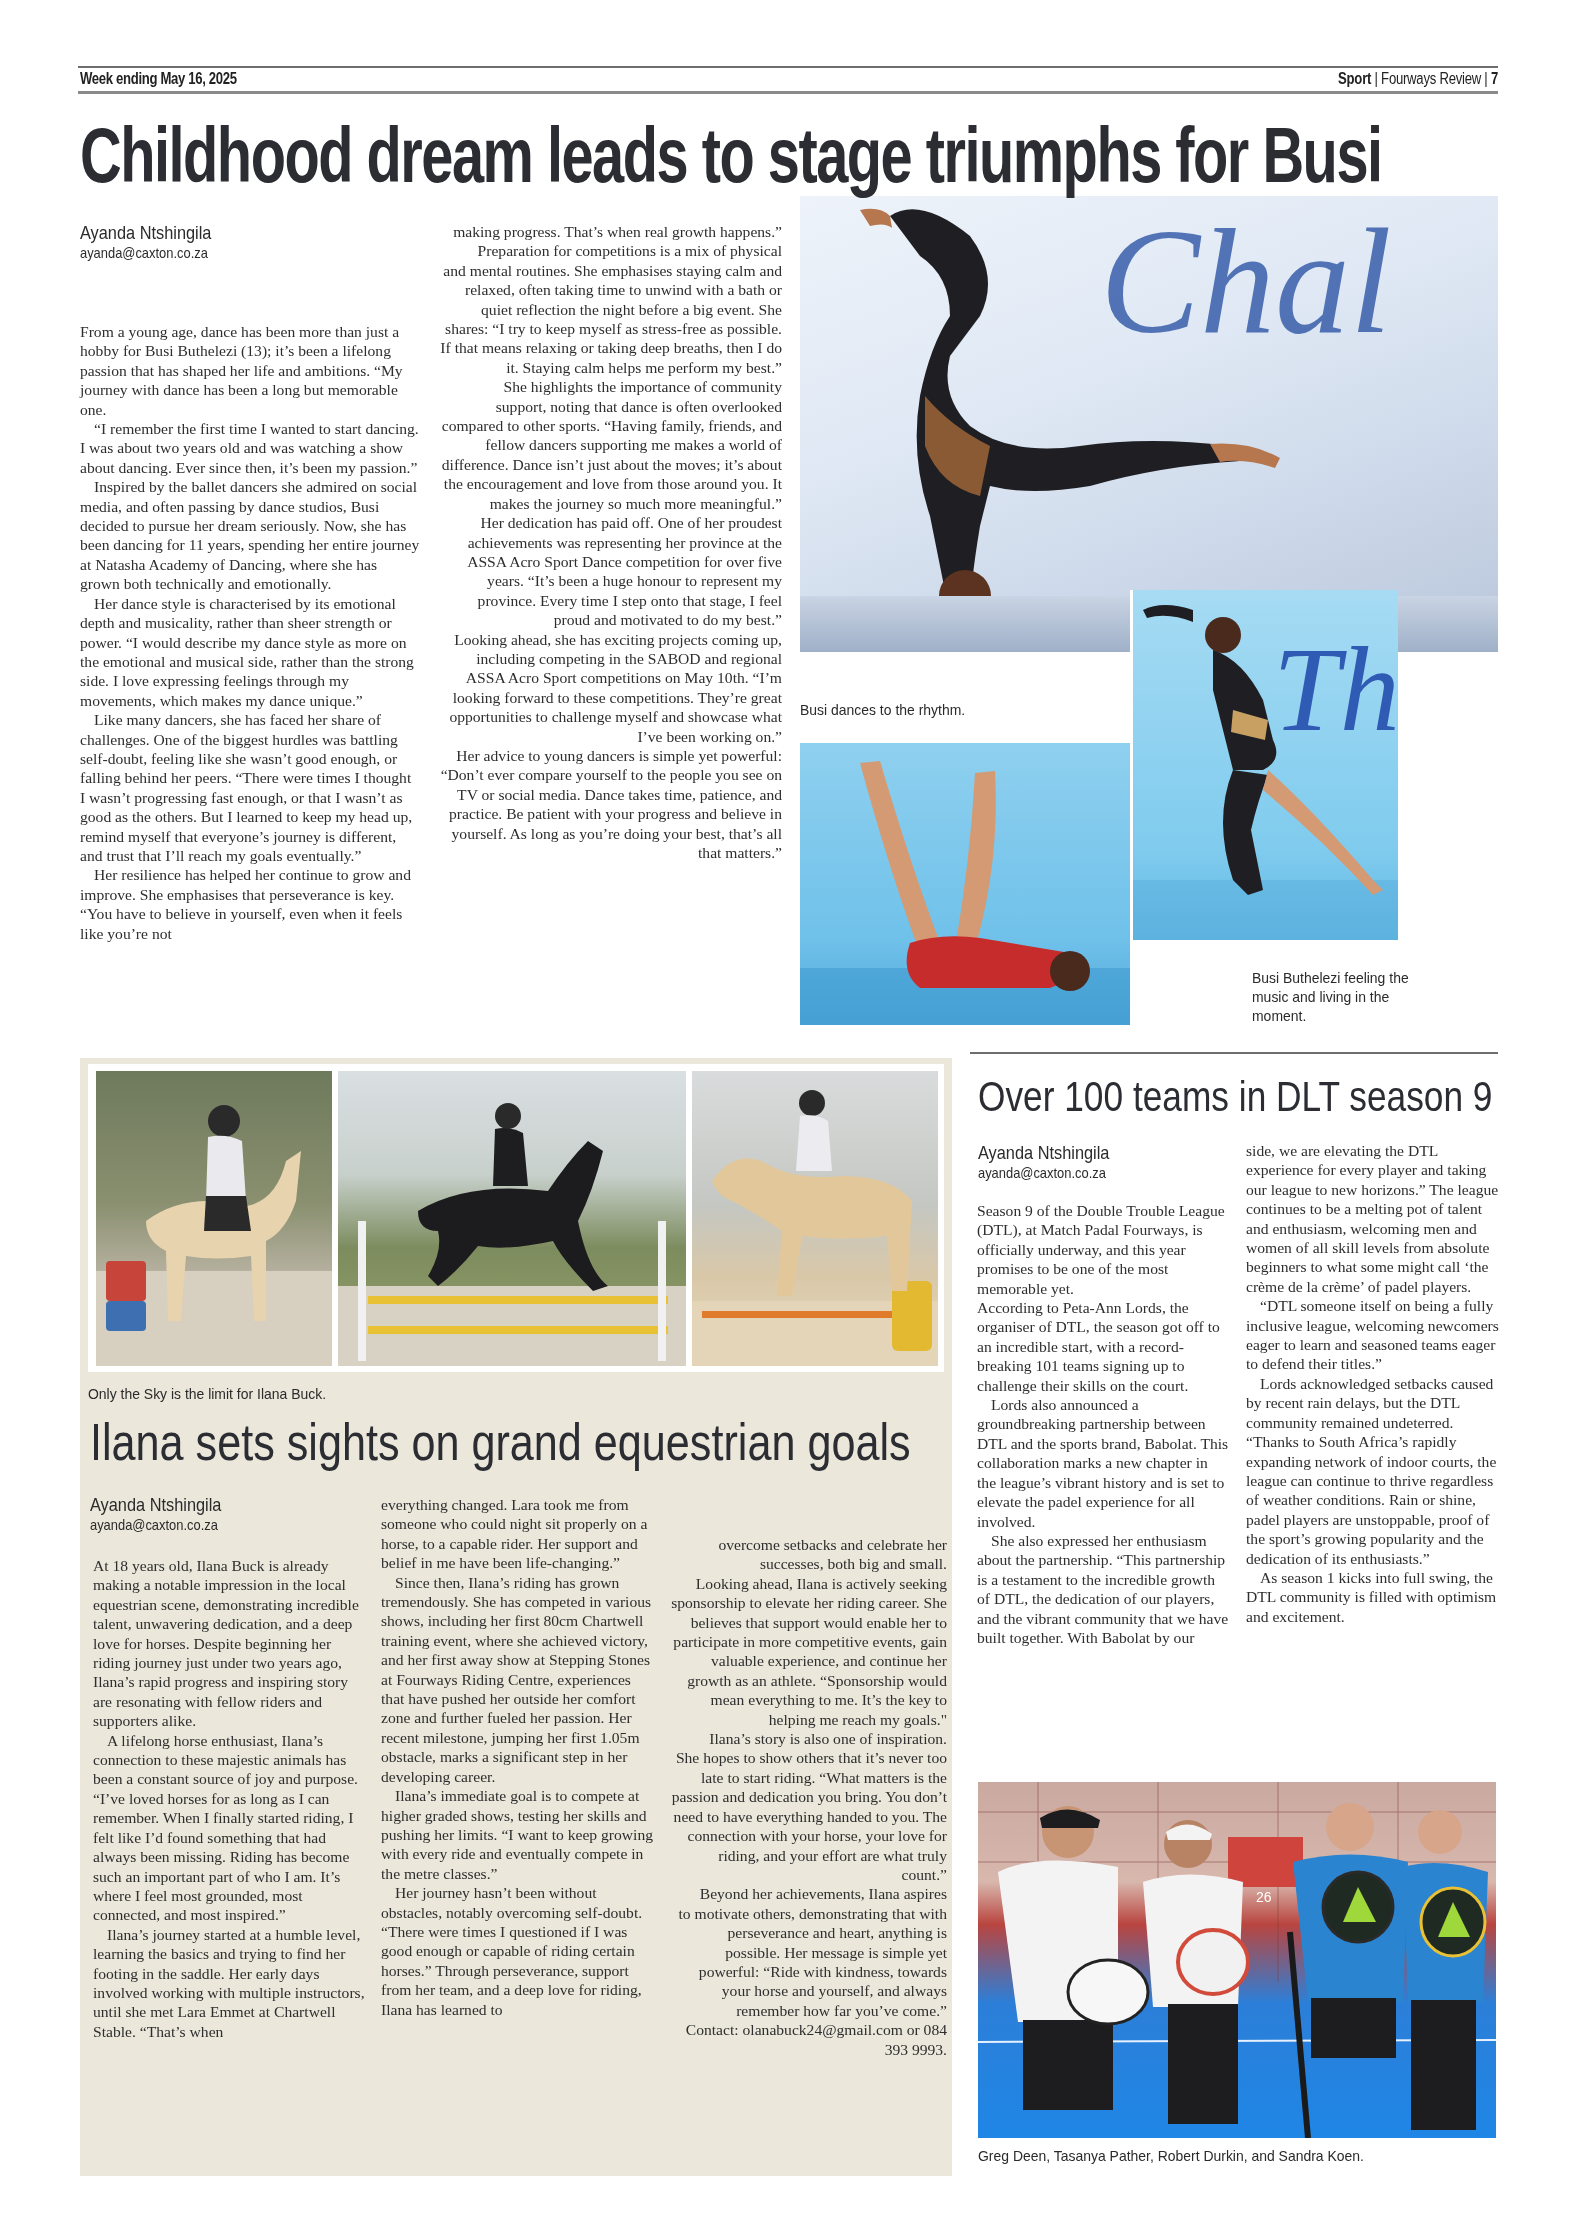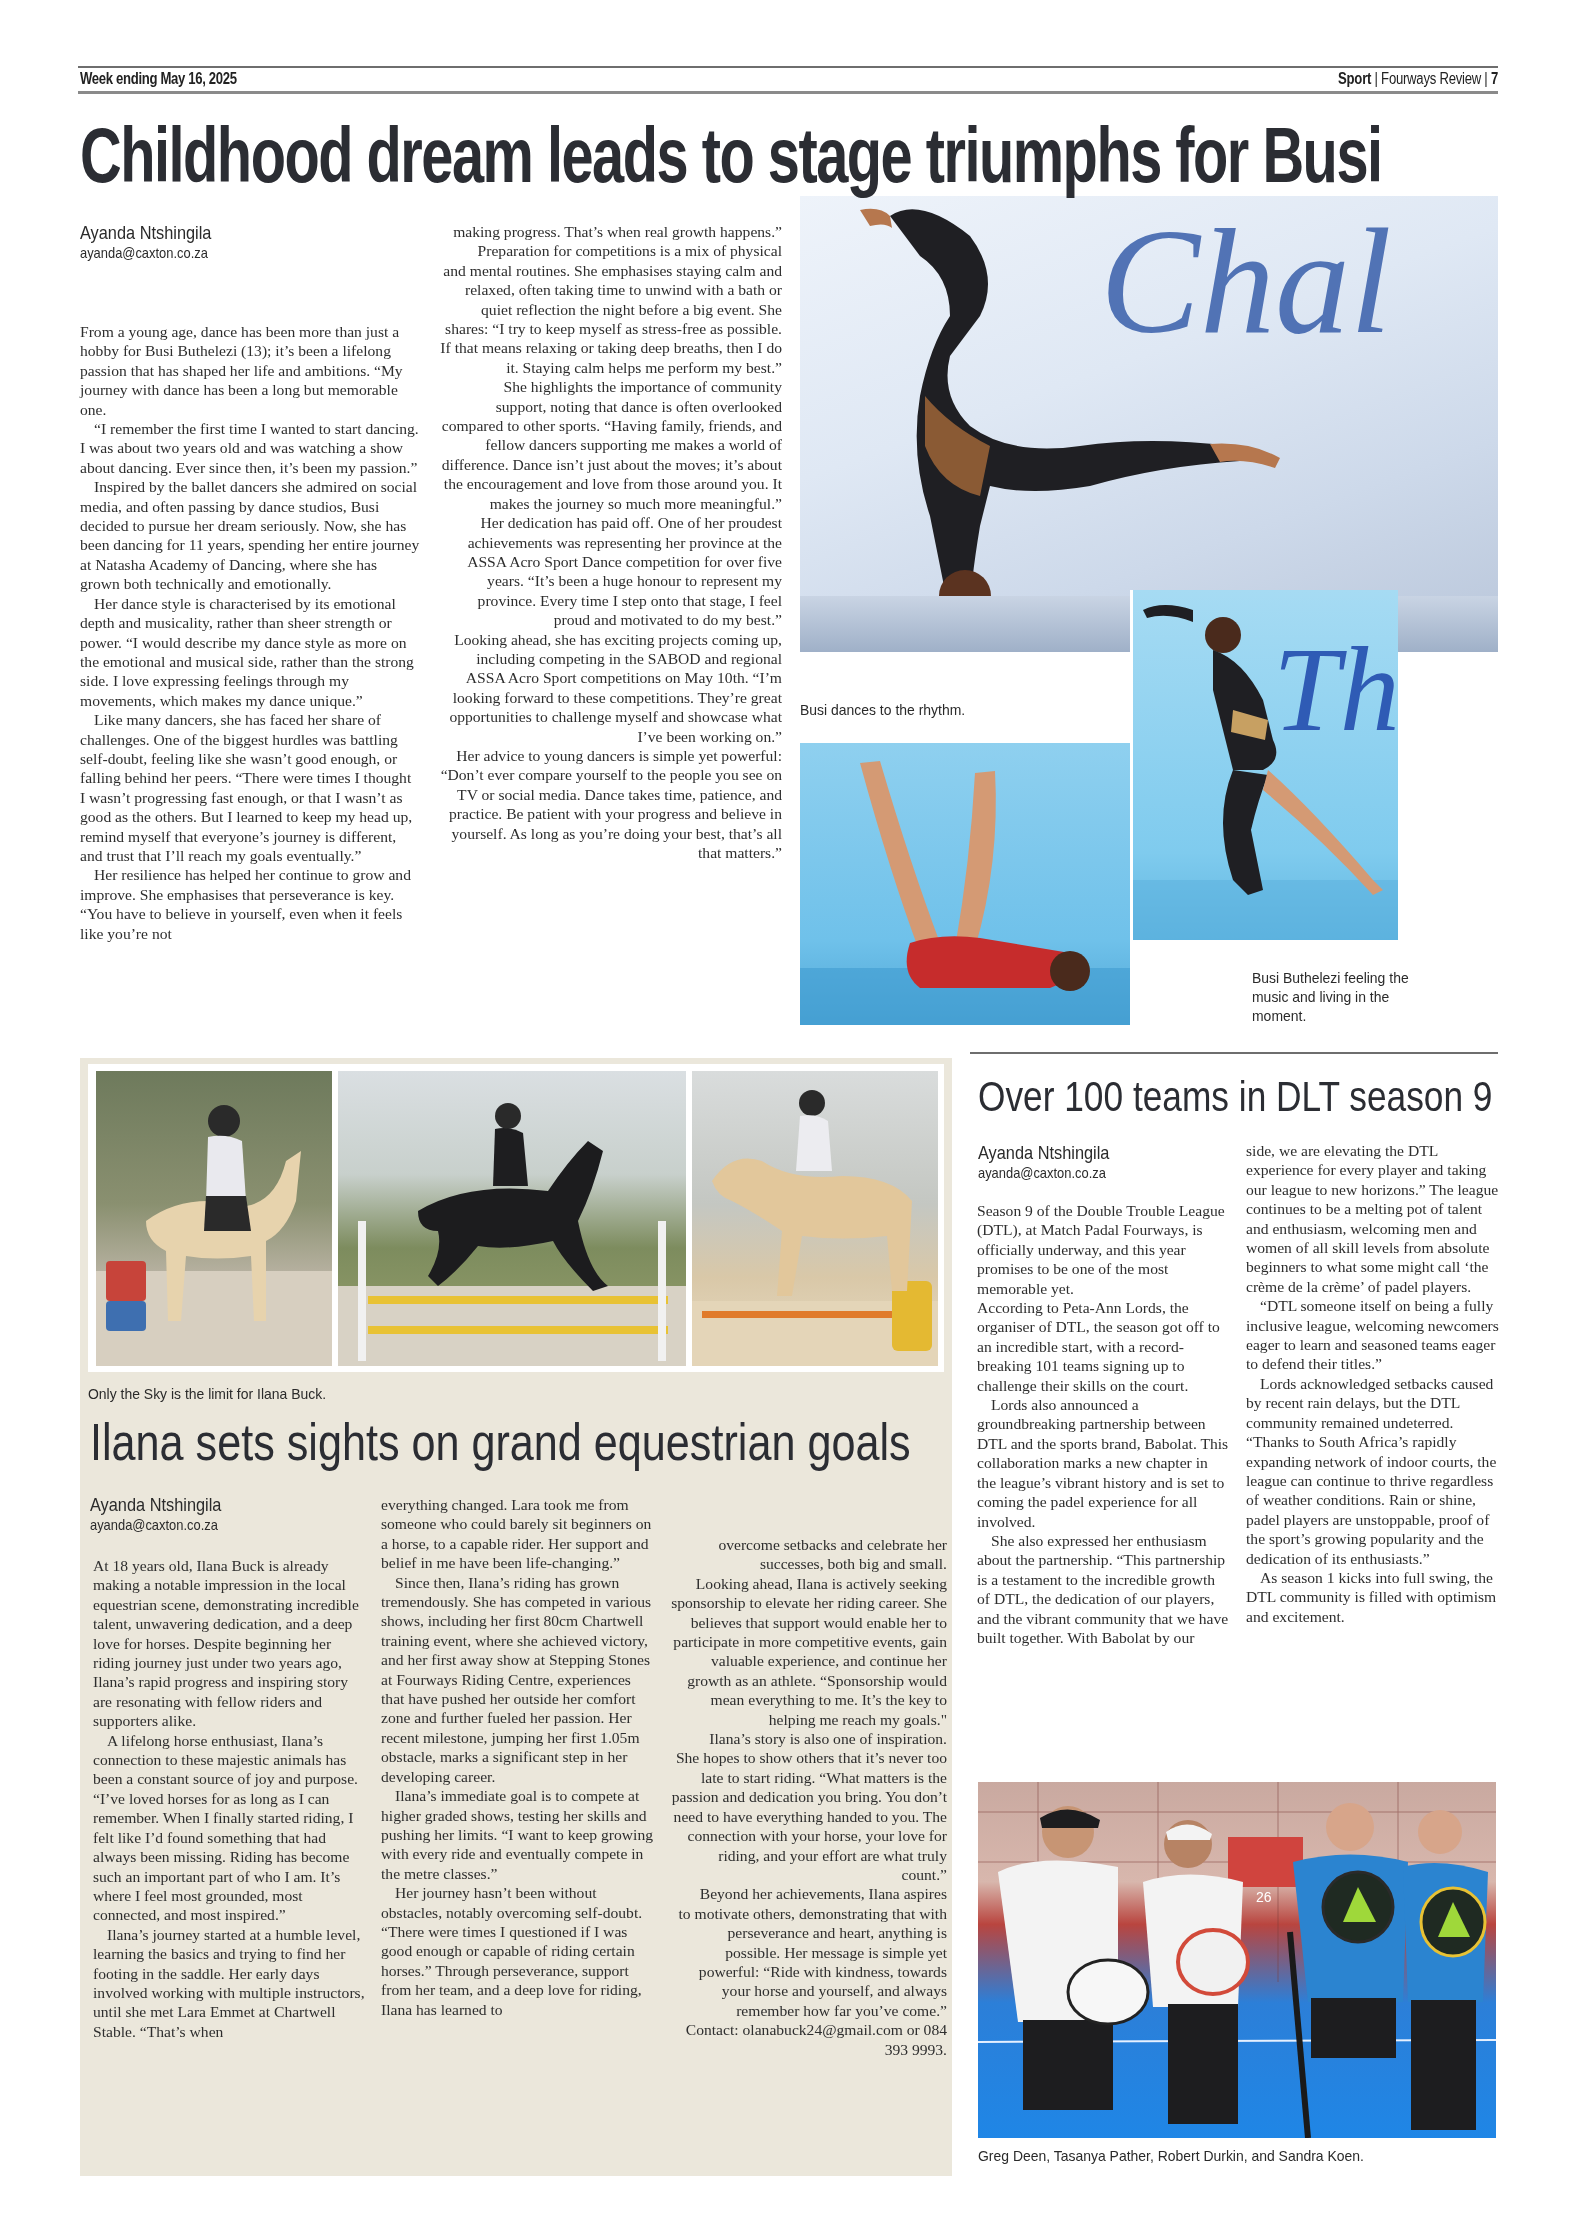--- a/index.html
+++ b/index.html
@@ -176,21 +176,21 @@
   <div class="byline-email">ayanda@caxton.co.za</div>
 </div>
 
 <div class="abs col" style="left:93px; top:1556px; width:274px;">
   <p class="first">At 18 years old, Ilana Buck is already making a notable impression in the local equestrian scene, demonstrating incredible talent, unwavering dedication, and a deep love for horses. Despite beginning her riding journey just under two years ago, Ilana’s rapid progress and inspiring story are resonating with fellow riders and supporters alike.</p>
   <p>A lifelong horse enthusiast, Ilana’s connection to these majestic animals has been a constant source of joy and purpose. “I’ve loved horses for as long as I can remember. When I finally started riding, I felt like I’d found something that had always been missing. Riding has become such an important part of who I am. It’s where I feel most grounded, most connected, and most inspired.”</p>
   <p>Ilana’s journey started at a humble level, learning the basics and trying to find her footing in the saddle. Her early days involved working with multiple instructors, until she met Lara Emmet at Chartwell Stable. “That’s when</p>
 </div>
 
 <div class="abs col" style="left:381px; top:1495px; width:276px;">
-  <p class="first">everything changed. Lara took me from someone who could barely sit beginners on a horse, to a capable rider. Her support and belief in me have been life-changing.”</p>
+  <p class="first">everything changed. Lara took me from someone who could night sit properly on a horse, to a capable rider. Her support and belief in me have been life-changing.”</p>
   <p>Since then, Ilana’s riding has grown tremendously. She has competed in various shows, including her first 80cm Chartwell training event, where she achieved victory, and her first away show at Stepping Stones at Fourways Riding Centre, experiences that have pushed her outside her comfort zone and further fueled her passion. Her recent milestone, jumping her first 1.05m obstacle, marks a significant step in her developing career.</p>
   <p>Ilana’s immediate goal is to compete at higher graded shows, testing her skills and pushing her limits. “I want to keep growing with every ride and eventually compete in the metre classes.”</p>
   <p>Her journey hasn’t been without obstacles, notably overcoming self-doubt. “There were times I questioned if I was good enough or capable of riding certain horses.” Through perseverance, support from her team, and a deep love for riding, Ilana has learned to</p>
 </div>
 
 <div class="abs col" style="left:671px; top:1535px; width:276px;text-align:right;">
   <p class="first">overcome setbacks and celebrate her successes, both big and small.</p>
   <p>Looking ahead, Ilana is actively seeking sponsorship to elevate her riding career. She believes that support would enable her to participate in more competitive events, gain valuable experience, and continue her growth as an athlete. “Sponsorship would mean everything to me. It’s the key to helping me reach my goals."</p>
   <p>Ilana’s story is also one of inspiration. She hopes to show others that it’s never too late to start riding. “What matters is the passion and dedication you bring. You don’t need to have everything handed to you. The connection with your horse, your love for riding, and your effort are what truly count.”</p>
   <p>Beyond her achievements, Ilana aspires to motivate others, demonstrating that with perseverance and heart, anything is possible. Her message is simple yet powerful: “Ride with kindness, towards your horse and yourself, and always remember how far you’ve come.”</p>
@@ -202,21 +202,21 @@
 <div class="abs headline-sub" style="left:978px; top:1068px; font-size:42px; line-height:58px; transform:scaleX(0.84);">Over 100 teams in DLT season 9</div>
 
 <div class="abs" style="left:978px; top:1142px;">
   <div class="byline-name">Ayanda Ntshingila</div>
   <div class="byline-email">ayanda@caxton.co.za</div>
 </div>
 
 <div class="abs col" style="left:977px; top:1201px; width:252px;">
   <p class="first">Season 9 of the Double Trouble League (DTL), at Match Padal Fourways, is officially underway, and this year promises to be one of the most memorable yet.</p>
   <p class="first">According to Peta-Ann Lords, the organiser of DTL, the season got off to an incredible start, with a record-breaking 101 teams signing up to challenge their skills on the court.</p>
-  <p>Lords also announced a groundbreaking partnership between DTL and the sports brand, Babolat. This collaboration marks a new chapter in the league’s vibrant history and is set to coming the padel experience for all involved.</p>
+  <p>Lords also announced a groundbreaking partnership between DTL and the sports brand, Babolat. This collaboration marks a new chapter in the league’s vibrant history and is set to elevate the padel experience for all involved.</p>
   <p>She also expressed her enthusiasm about the partnership. “This partnership is a testament to the incredible growth of DTL, the dedication of our players, and the vibrant community that we have built together. With Babolat by our</p>
 </div>
 
 <div class="abs col" style="left:1246px; top:1141px; width:254px;">
   <p class="first">side, we are elevating the DTL experience for every player and taking our league to new horizons.” The league continues to be a melting pot of talent and enthusiasm, welcoming men and women of all skill levels from absolute beginners to what some might call ‘the crème de la crème’ of padel players.</p>
   <p>“DTL someone itself on being a fully inclusive league, welcoming newcomers eager to learn and seasoned teams eager to defend their titles.”</p>
   <p>Lords acknowledged setbacks caused by recent rain delays, but the DTL community remained undeterred. “Thanks to South Africa’s rapidly expanding network of indoor courts, the league can continue to thrive regardless of weather conditions. Rain or shine, padel players are unstoppable, proof of the sport’s growing popularity and the dedication of its enthusiasts.”</p>
   <p>As season 1 kicks into full swing, the DTL community is filled with optimism and excitement.</p>
 </div>
 

